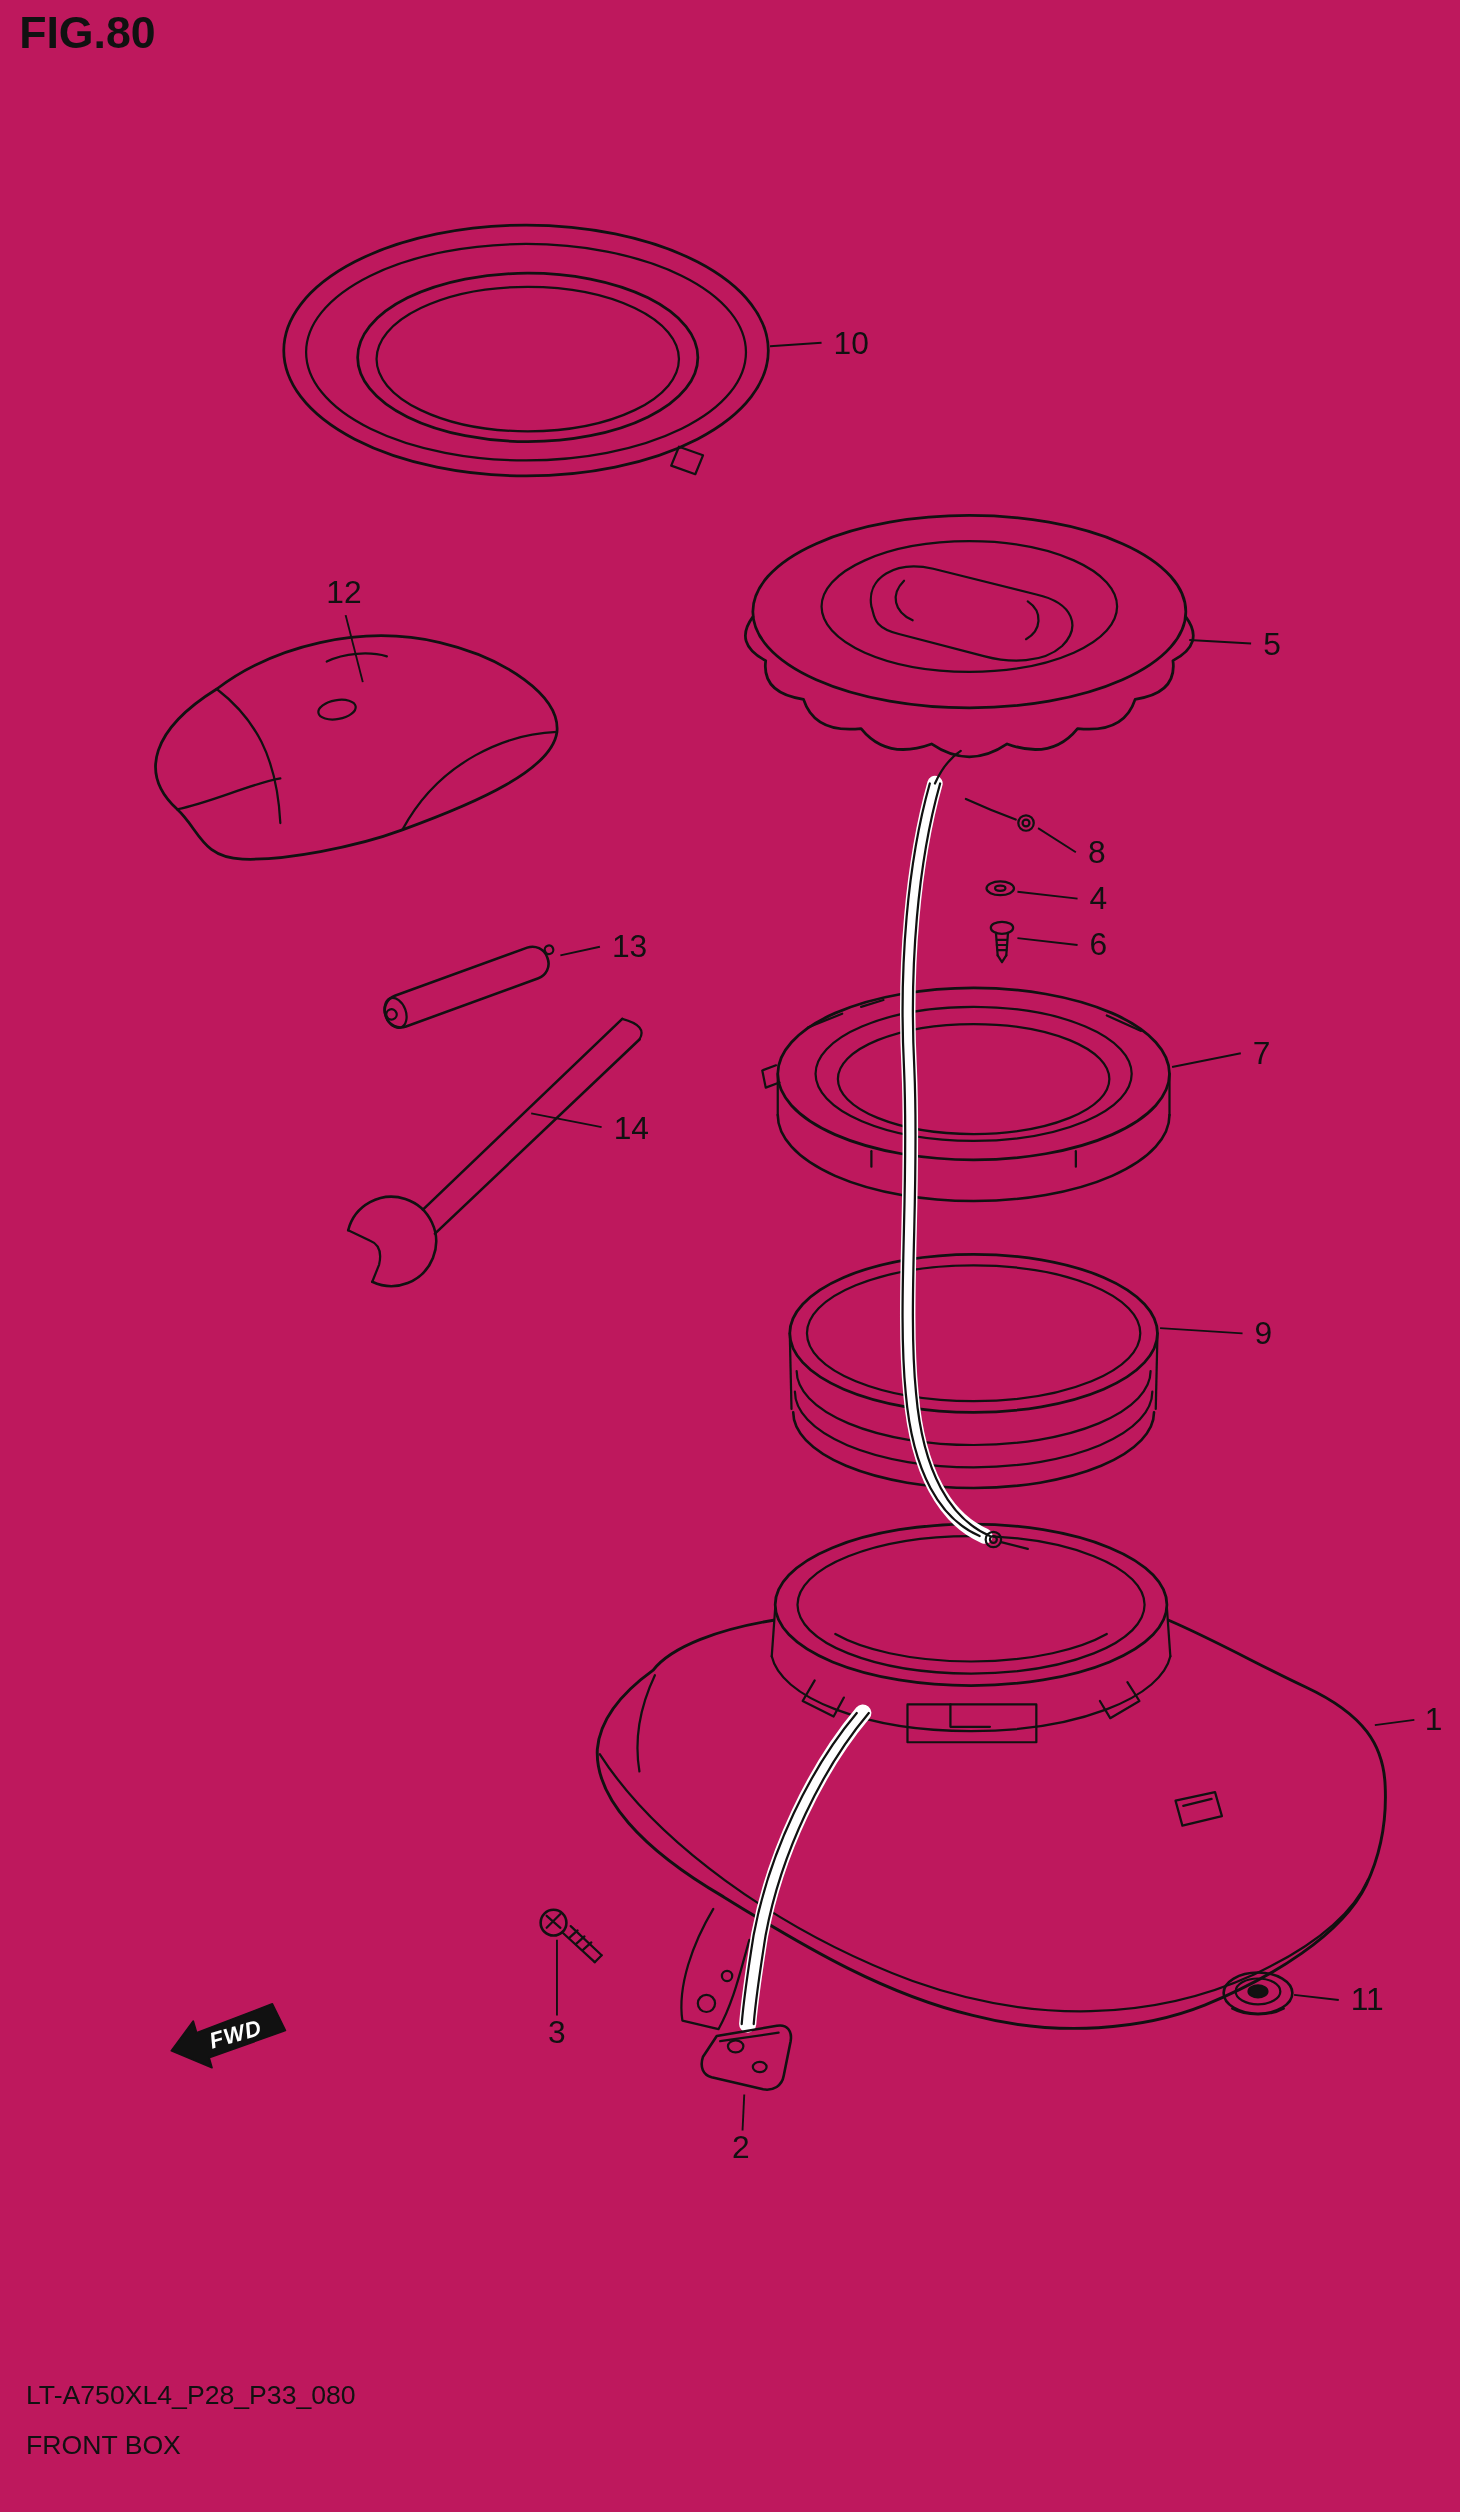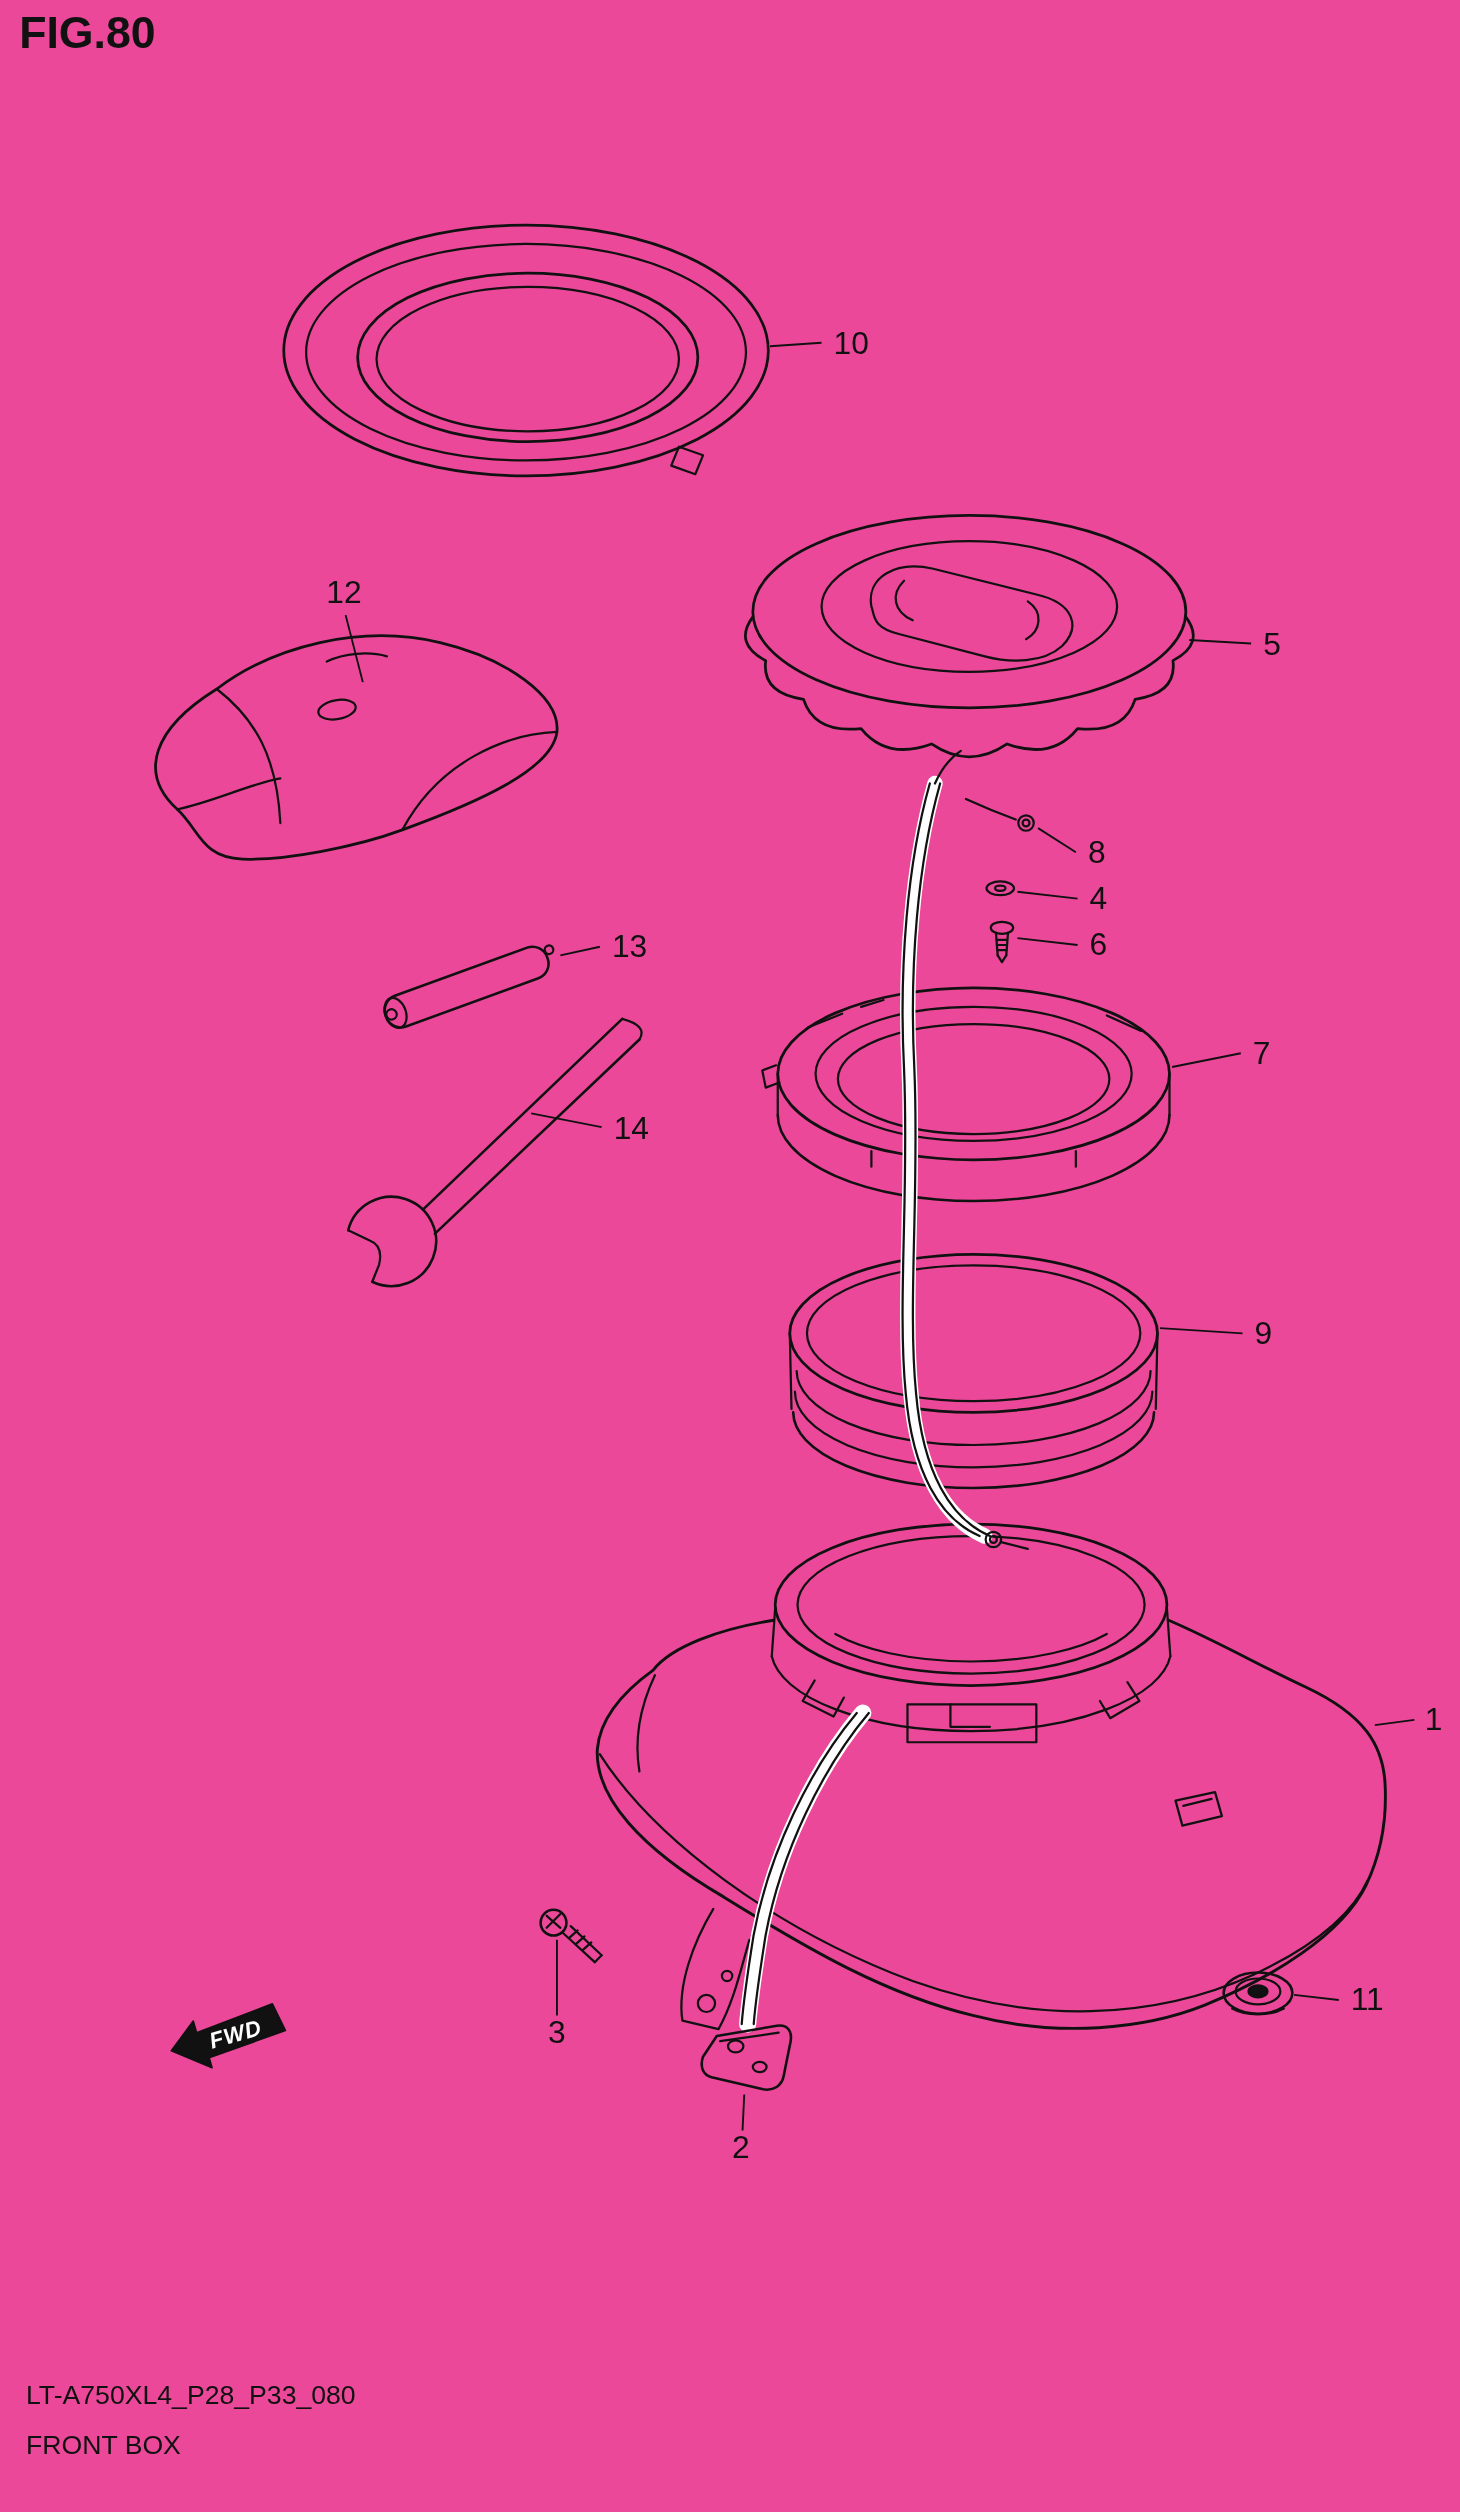--- a/index.html
+++ b/index.html
@@ -1,20 +1,20 @@
 <!DOCTYPE html>
 <html style="font-size:13.7px"><head>
 <meta charset="utf-8">
 <style>
   html, body { margin: 0; padding: 0; background: #ffffff; }
   .page {
     position: relative;
     width: 1461px;
     height: 2512px;
-    background: #ec4899;
+    background: #be185d;
     overflow: hidden;
     font-family: "Liberation Sans", sans-serif;
   }
   .page svg { position: absolute; inset: 0; display: block; }
   .fig-title   { font: 700 52px "Liberation Sans", sans-serif; fill: #111111; }
   .callout-label { font: 400 37px "Liberation Sans", sans-serif; fill: #111111; }
   .footer-text { font: 400 31px "Liberation Sans", sans-serif; fill: #111111; }
   .fwd-label   { font: italic 700 26px "Liberation Sans", sans-serif; fill: #ffffff; letter-spacing: 1px; }
 </style>
 </head>

